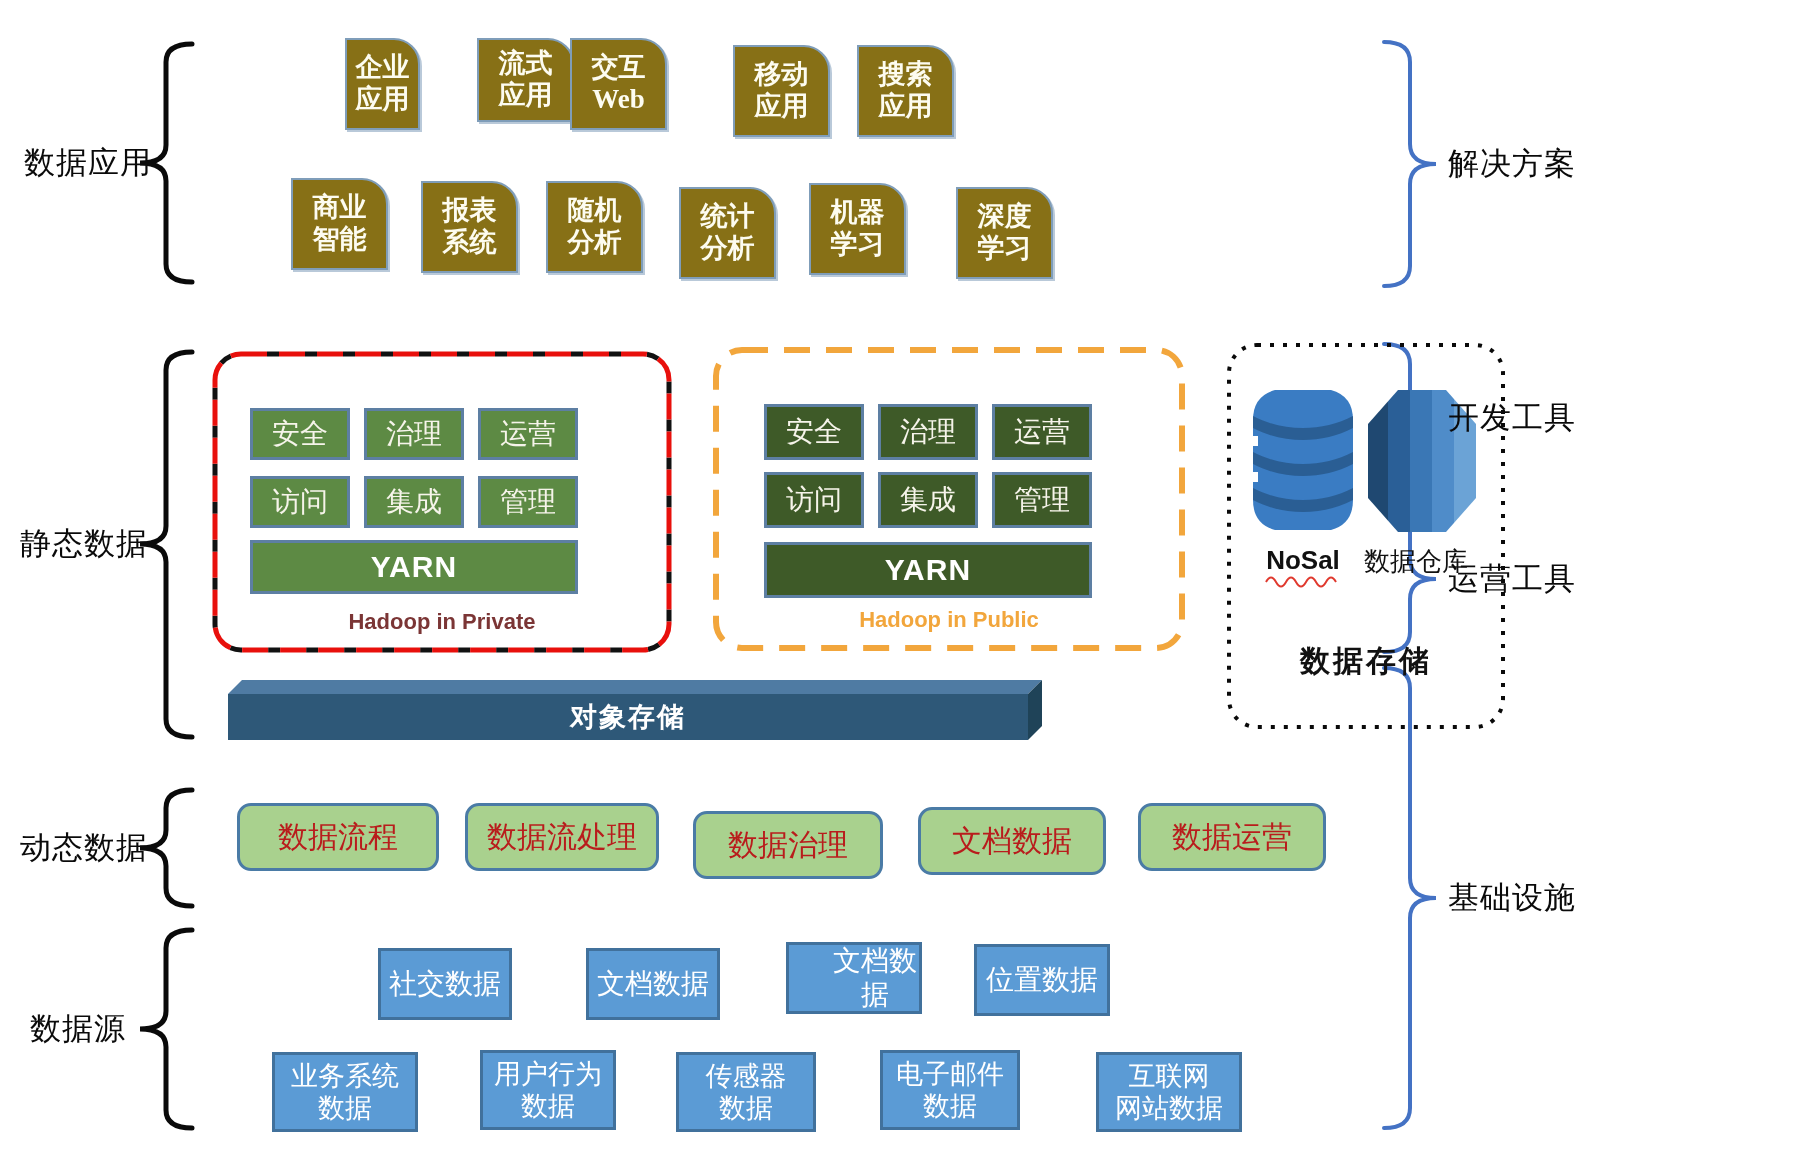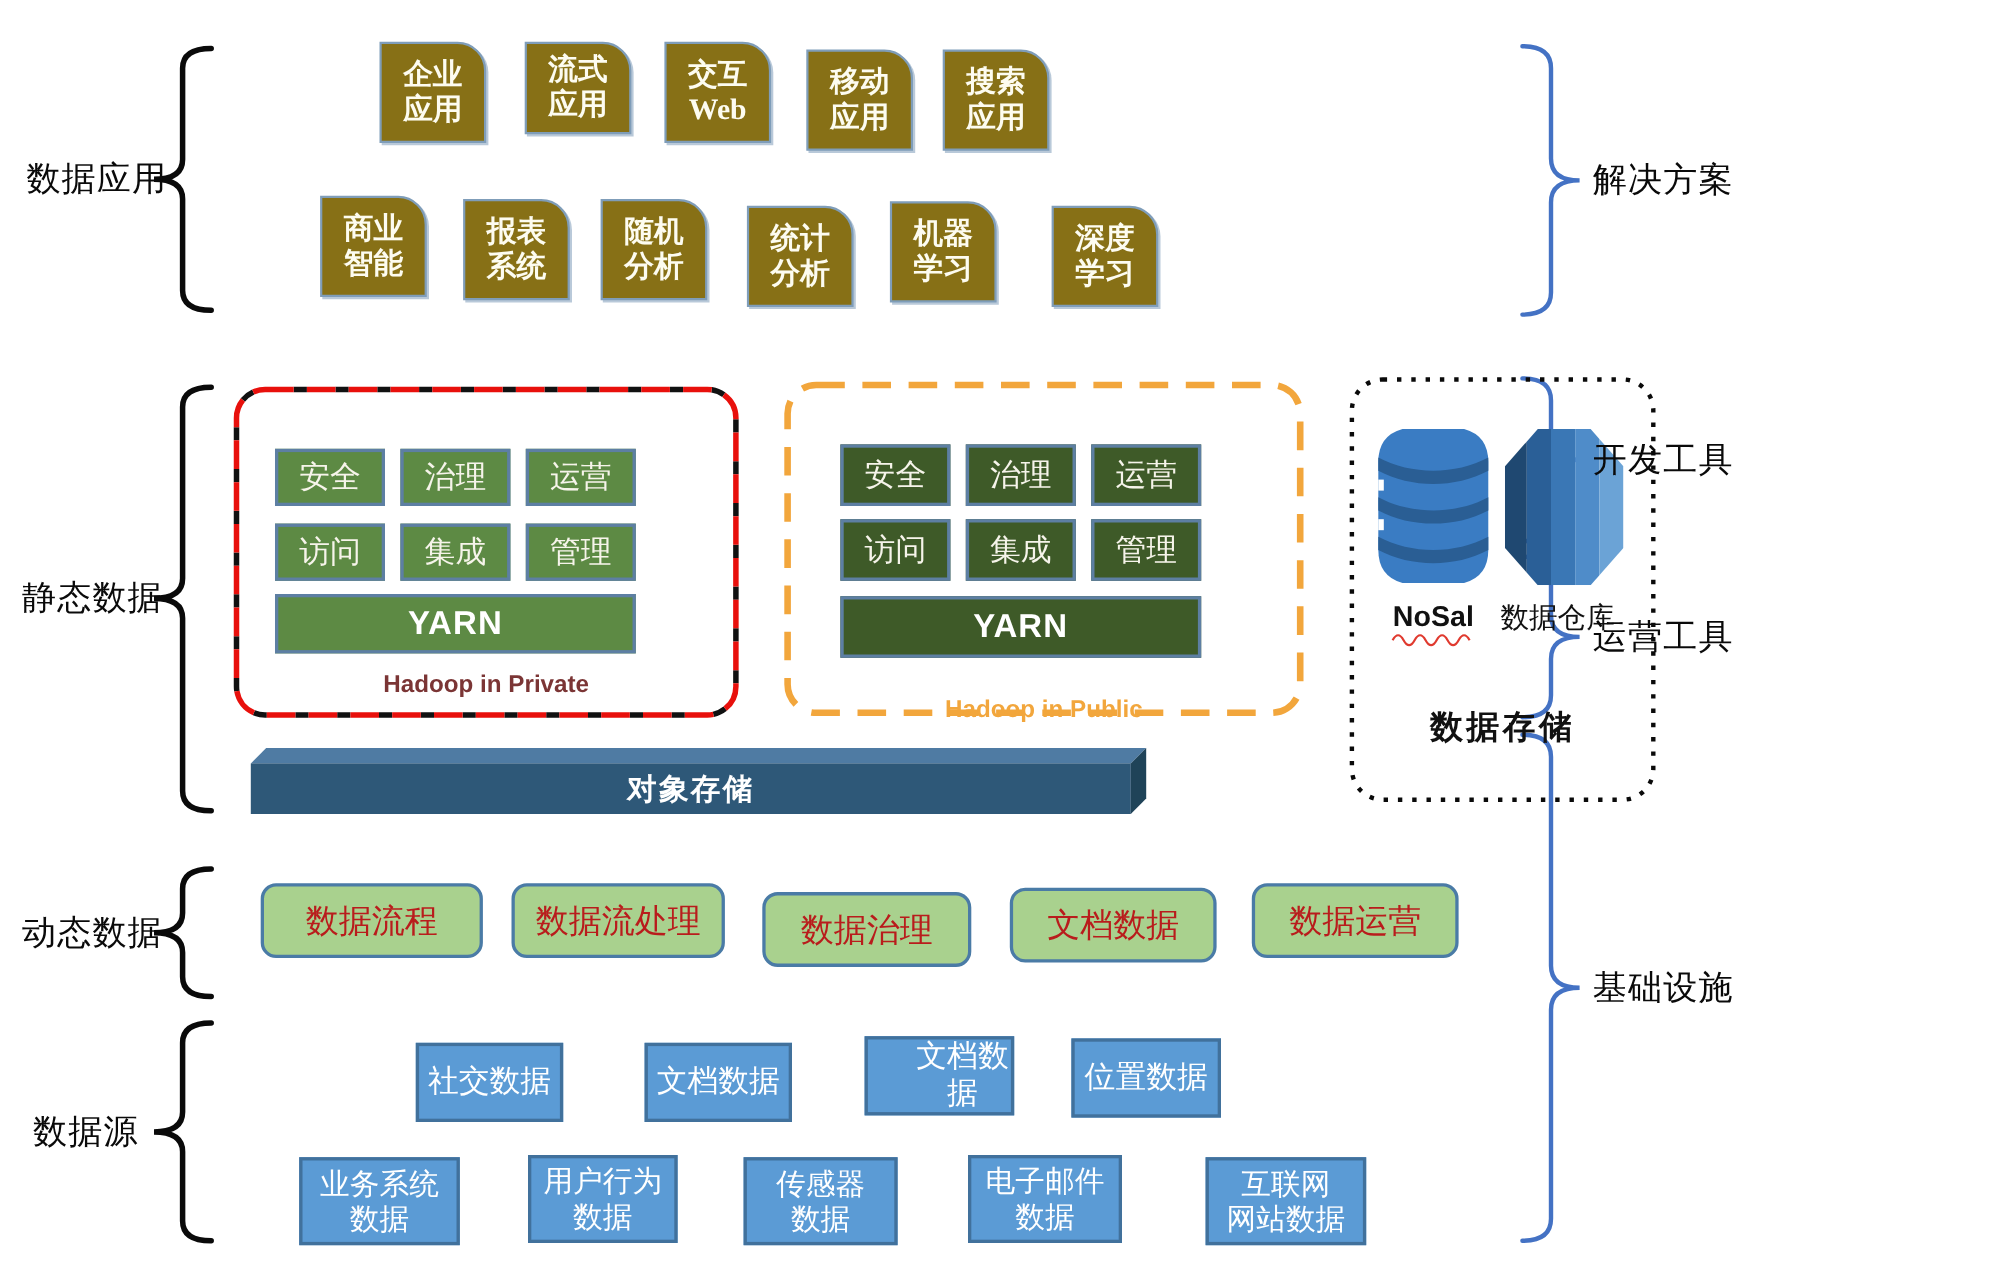--- a/index.html
+++ b/index.html
@@ -78,29 +78,29 @@
         <rect x="42" y="0" width="22" height="142" fill="#3a77b5"></rect>
         <rect x="64" y="0" width="22" height="142" fill="#4f8cc9"></rect>
         <rect x="86" y="0" width="22" height="142" fill="#6ba3d6"></rect>
       </g>
     </g>
 
     <path d="M1266,582 q5,-9 10,0 t10,0 t10,0 t10,0 t10,0 t10,0 t10,0" fill="none" stroke="#e03a2f" stroke-width="2"></path>
   </svg>
 
   <div id="boxes">
-      <div class="abs olive" style="left: 345px; top: 38px; width: 97px; height: 92px;">
+      <div class="abs olive" style="left: 345px; top: 38px; width: 75px; height: 92px;">
         <span>企业</span>
         <span>应用</span>
       </div>
       <div class="abs olive" style="left: 477px; top: 38px; width: 97px; height: 84px;">
         <span>流式</span>
         <span>应用</span>
       </div>
-      <div class="abs olive" style="left: 604px; top: 38px; width: 97px; height: 92px;">
+      <div class="abs olive" style="left: 570px; top: 38px; width: 97px; height: 92px;">
         <span>交互</span>
         <span>Web</span>
       </div>
       <div class="abs olive" style="left: 733px; top: 45px; width: 97px; height: 92px;">
         <span>移动</span>
         <span>应用</span>
       </div>
       <div class="abs olive" style="left: 857px; top: 45px; width: 97px; height: 92px;">
         <span>搜索</span>
         <span>应用</span>
@@ -217,21 +217,21 @@
   <div class="abs yarn priv" style="left:250px;top:540px;width:328px;height:54px;">
       <span>YARN</span>
     </div>
   <div class="abs yarn pub" style="left:764px;top:542px;width:328px;height:56px;">
       <span>YARN</span>
     </div>
 
   <div class="abs caption priv" style="left:215px;top:606px;width:454px;height:32px;">
       <span>Hadoop in Private</span>
     </div>
-  <div class="abs caption pub" style="left:716px;top:604px;width:466px;height:32px;margin-top:25px;">
+  <div class="abs caption pub" style="left:716px;top:604px;width:466px;height:32px;">
       <span>Hadoop in Public</span>
     </div>
 
   <div class="abs nosql-label" style="left:1248px;top:544px;width:110px;height:32px;">
       <span>NoSal</span>
     </div>
   <div class="abs dblabel" style="left:1360px;top:546px;width:112px;height:30px;">
       <span>数据仓库</span>
     </div>
   <div class="abs storecap" style="left:1256px;top:644px;width:220px;height:34px;">

